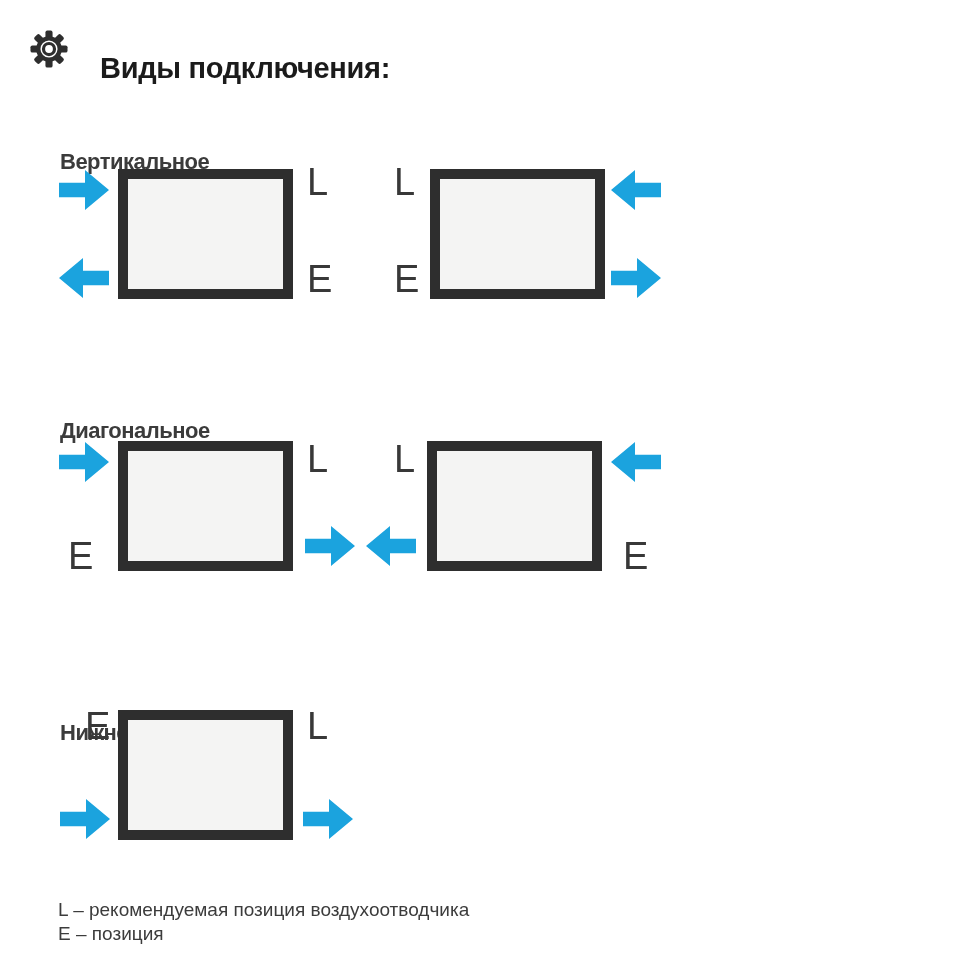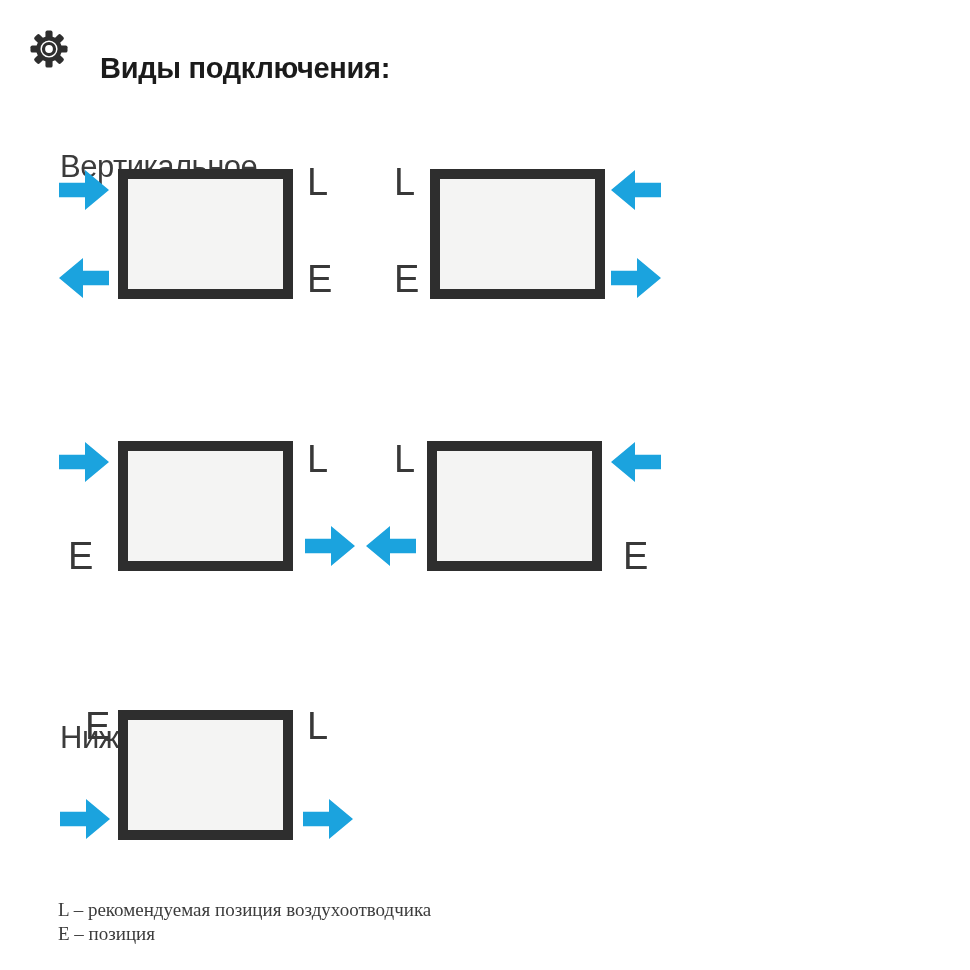--- a/index.html
+++ b/index.html
@@ -19,22 +19,22 @@
     font-weight: bold;
     line-height: 1;
     color: #1b1b1b;
     letter-spacing: -0.3px;
     white-space: nowrap;
   }
   .gear { position: absolute; left: 30px; top: 30px; }
   .section-title {
     position: absolute;
     left: 60px;
-    font-size: 31px;
-    font-weight: 400;
+    font-size: 22px;
+    font-weight: 700;
     line-height: 1;
     color: #3b3b3b;
     letter-spacing: -0.5px;
     white-space: nowrap;
     margin-top: 25px;
   }
   .radiator {
     position: absolute;
     width: 175px;
     height: 130px;
@@ -57,21 +57,20 @@
     line-height: 1;
     color: #383838;
   }
   .legend-line {
     position: absolute;
     left: 58px;
     font-size: 19px;
     line-height: 1;
     color: #3c3c3c;
     white-space: nowrap;
-    font-family: Liberation Serif, serif;
   }
 </style>
 </head>
 <body>
 
 <div class="canvas">
 
   <svg class="gear" width="38" height="38" viewBox="0 0 40 40" aria-hidden="true">
     <g fill="#2e2e2e">
       <rect x="16.25" y="0.5" width="7.5" height="9" rx="2"></rect>
@@ -96,20 +95,21 @@
   <div class="arrow arrow-left" style="left: 59px; top: 258px; background: rgb(27, 163, 222);"></div>
   <span class="port-label" style="left:307px; top:163px">L</span>
   <span class="port-label" style="left:307px; top:260px">E</span>
 
   <div class="radiator" style="left:430px; top:169px"></div>
   <span class="port-label" style="left:394px; top:163px">L</span>
   <span class="port-label" style="left:394px; top:260px">E</span>
   <div class="arrow arrow-left" style="left: 611px; top: 170px; background: rgb(27, 163, 222);"></div>
   <div class="arrow arrow-right" style="left: 611px; top: 258px; background: rgb(27, 163, 222);"></div>
 
+  <h2 class="section-title" style="top:395px">Диагональное</h2>
 
   <div class="radiator" style="left:118px; top:441px"></div>
   <div class="arrow arrow-right" style="left: 59px; top: 442px; background: rgb(27, 163, 222);"></div>
   <span class="port-label" style="left:307px; top:440px">L</span>
   <span class="port-label" style="left:68px; top:537px">E</span>
   <div class="arrow arrow-right" style="left: 305px; top: 526px; background: rgb(27, 163, 222);"></div>
 
   <div class="radiator" style="left:427px; top:441px"></div>
   <span class="port-label" style="left:394px; top:440px">L</span>
   <div class="arrow arrow-left" style="left: 611px; top: 442px; background: rgb(27, 163, 222);"></div>

